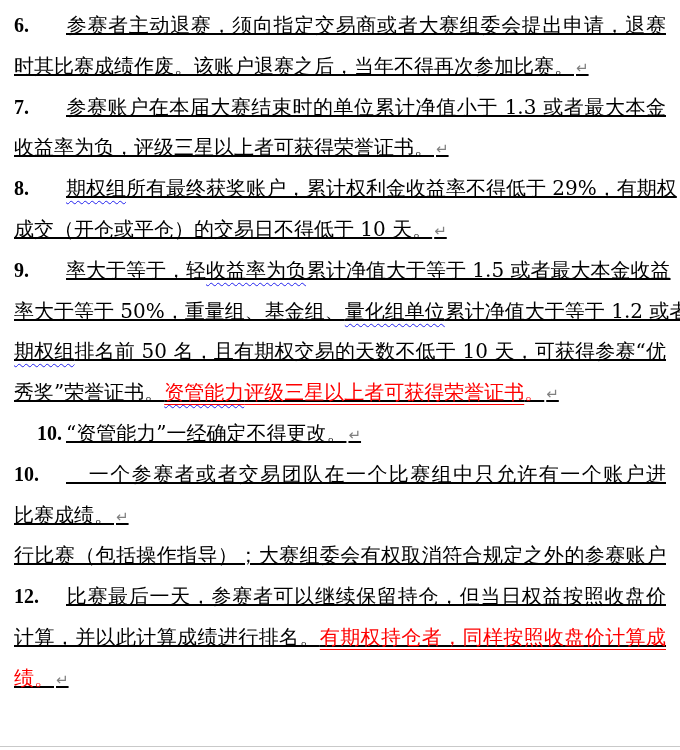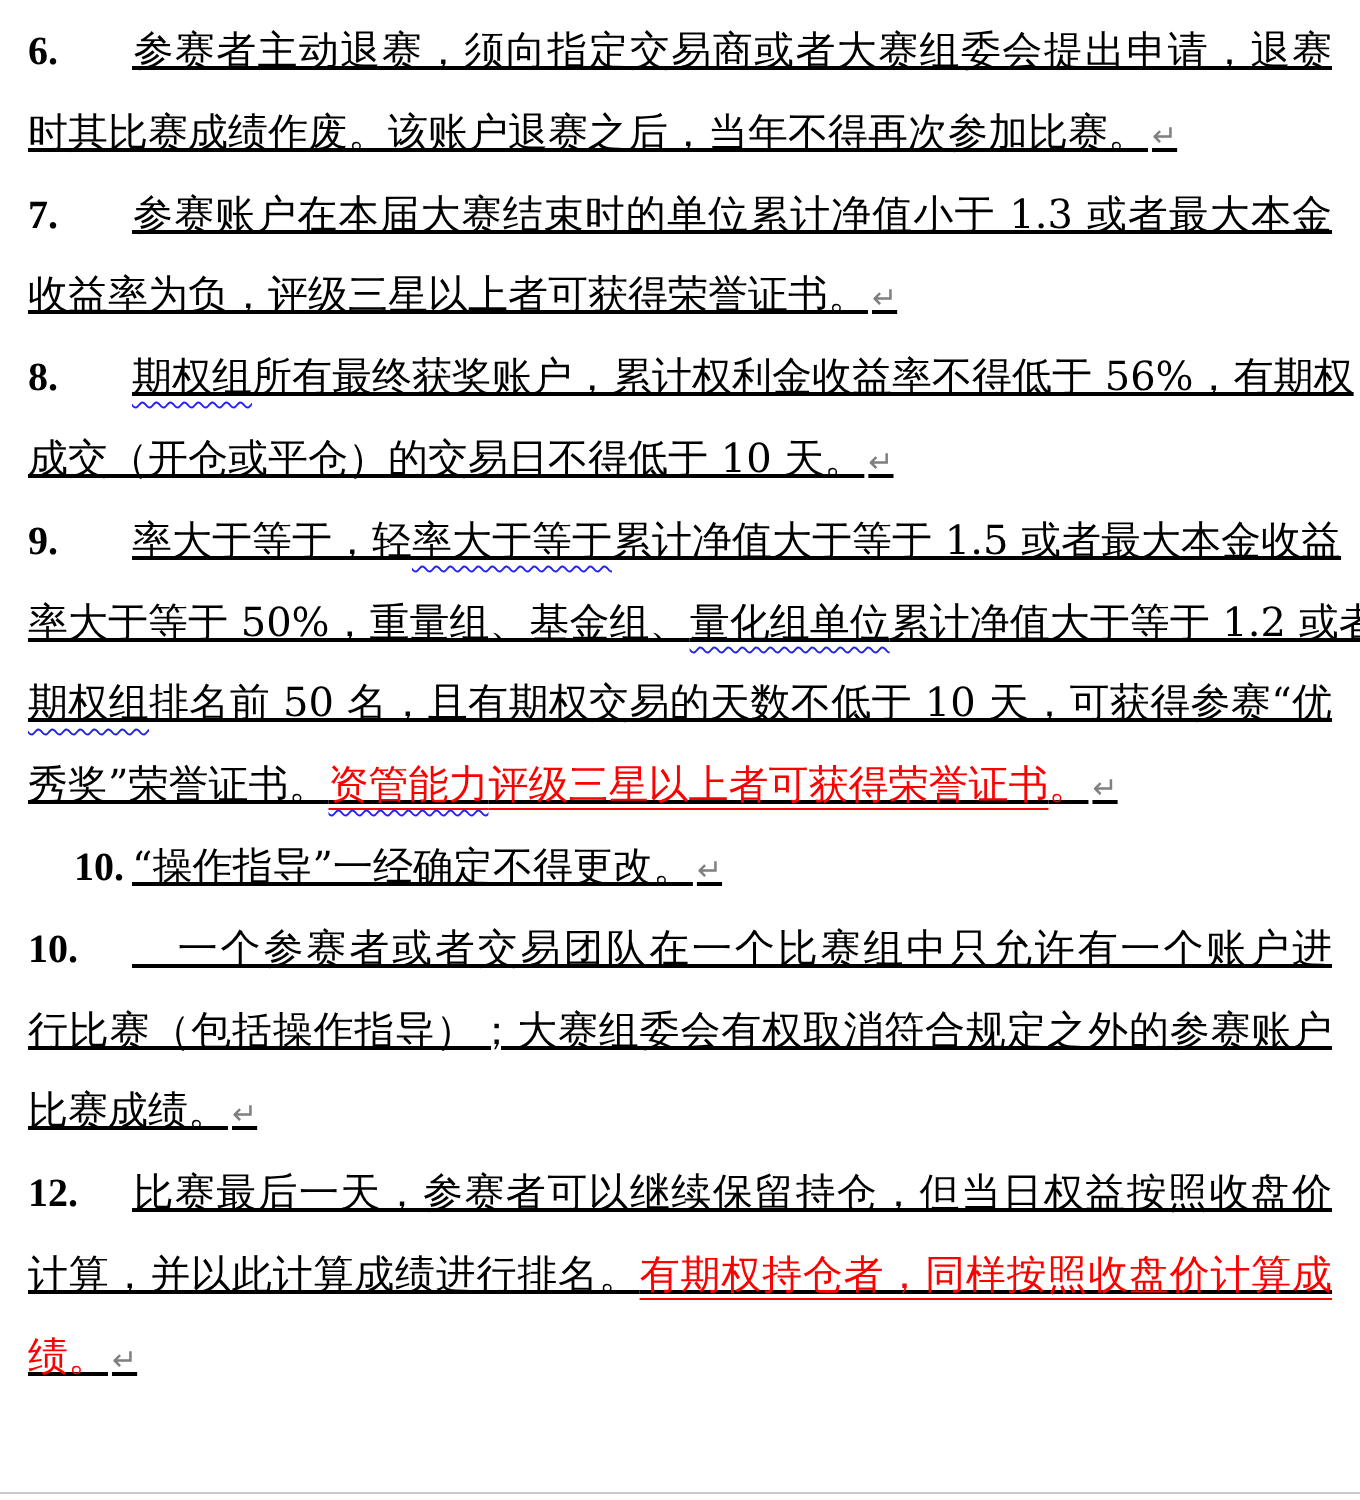--- a/index.html
+++ b/index.html
@@ -43,36 +43,36 @@
 <div class="doc">
     <div class="para">
       <div class="line j"><span class="r-num">6.</span><span class="r-n">参赛者主动退赛，须向指定交易商或者大赛组委会提出申请，退赛</span></div>
       <div class="line"><span class="r-n">时其比赛成绩作废。该账户退赛之后，当年不得再次参加比赛。</span><span class="r-pilcrow">↵</span></div>
     </div>
     <div class="para">
       <div class="line j"><span class="r-num">7.</span><span class="r-n">参赛账户在本届大赛结束时的单位累计净值小于 1.3 或者最大本金</span></div>
       <div class="line"><span class="r-n">收益率为负，评级三星以上者可获得荣誉证书。</span><span class="r-pilcrow">↵</span></div>
     </div>
     <div class="para">
-      <div class="line j"><span class="r-num">8.</span><span class="r-wavy">期权组</span><span class="r-n">所有最终获奖账户，累计权利金收益率不得低于 56%，有期权</span></div>
+      <div class="line j"><span class="r-num">8.</span><span class="r-wavy">期权组</span><span class="r-n">所有最终获奖账户，累计权利金收益率不得低于 29%，有期权</span></div>
       <div class="line"><span class="r-n">成交（开仓或平仓）的交易日不得低于 10 天。</span><span class="r-pilcrow">↵</span></div>
     </div>
     <div class="para">
-      <div class="line j"><span class="r-num">9.</span><span class="r-n">率大于等于，轻</span><span class="r-wavy">率大于等于</span><span class="r-n">累计净值大于等于 1.5 或者最大本金收益</span></div>
+      <div class="line j"><span class="r-num">9.</span><span class="r-n">率大于等于，轻</span><span class="r-wavy">收益率为负</span><span class="r-n">累计净值大于等于 1.5 或者最大本金收益</span></div>
       <div class="line j"><span class="r-n">率大于等于 50%，重量组、基金组、</span><span class="r-wavy">量化组单位</span><span class="r-n">累计净值大于等于 1.2 或者</span></div>
       <div class="line j"><span class="r-wavy">期权组</span><span class="r-n">排名前 50 名，且有期权交易的天数不低于 10 天，可获得参赛“优</span></div>
       <div class="line"><span class="r-n">秀奖”荣誉证书。</span><span class="r-redu"><span class="r-wavy">资管能力</span></span><span class="r-redu">评级三星以上者可获得荣誉证书</span><span class="r-red">。</span><span class="r-pilcrow">↵</span></div>
     </div>
     <div class="para">
-      <div class="line"><span class="r-num">10.</span><span class="r-n">“操作指导”一经确定不得更改。</span><span class="r-pilcrow">↵</span></div>
+      <div class="line"><span class="r-num">10.</span><span class="r-n">“资管能力”一经确定不得更改。</span><span class="r-pilcrow">↵</span></div>
     </div>
     <div class="para">
       <div class="line j"><span class="r-num">10.</span><span class="r-n">　一个参赛者或者交易团队在一个比赛组中只允许有一个账户进</span></div>
+      <div class="line"><span class="r-n">比赛成绩。</span><span class="r-pilcrow">↵</span></div>
       <div class="line j"><span class="r-n">行比赛（包括操作指导）；大赛组委会有权取消符合规定之外的参赛账户</span></div>
-      <div class="line"><span class="r-n">比赛成绩。</span><span class="r-pilcrow">↵</span></div>
     </div>
     <div class="para">
       <div class="line j"><span class="r-num">12.</span><span class="r-n">比赛最后一天，参赛者可以继续保留持仓，但当日权益按照收盘价</span></div>
       <div class="line j"><span class="r-n">计算，并以此计算成绩进行排名。</span><span class="r-redu">有期权持仓者，同样按照收盘价计算成</span></div>
       <div class="line"><span class="r-red">绩。</span><span class="r-pilcrow">↵</span></div>
     </div>
   </div>
 <div class="bottom-rule"></div>
 
 </body></html>

